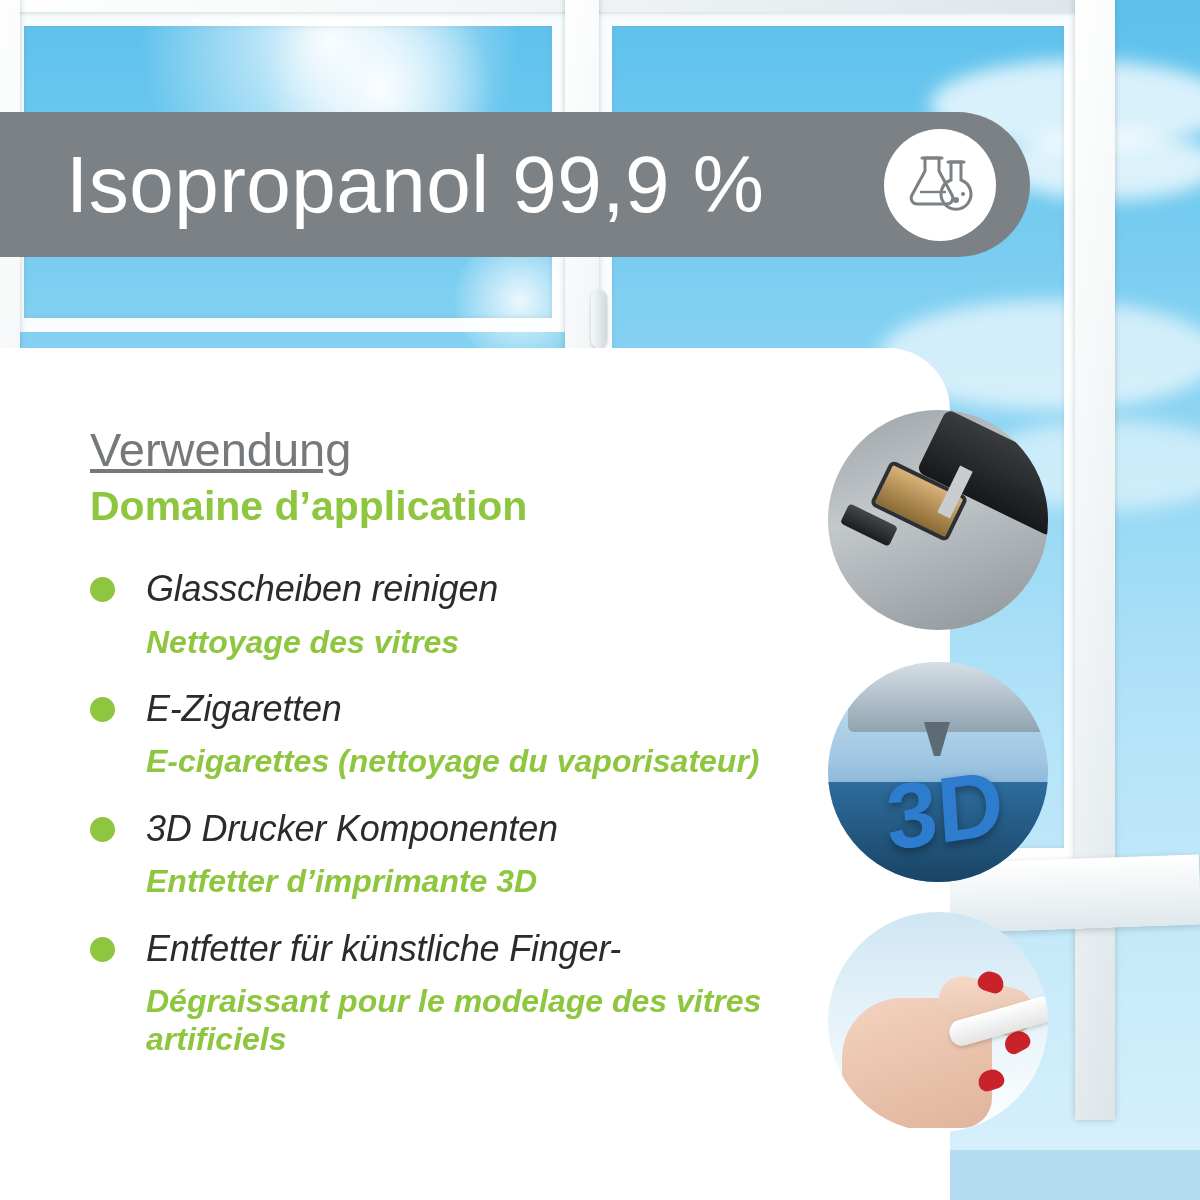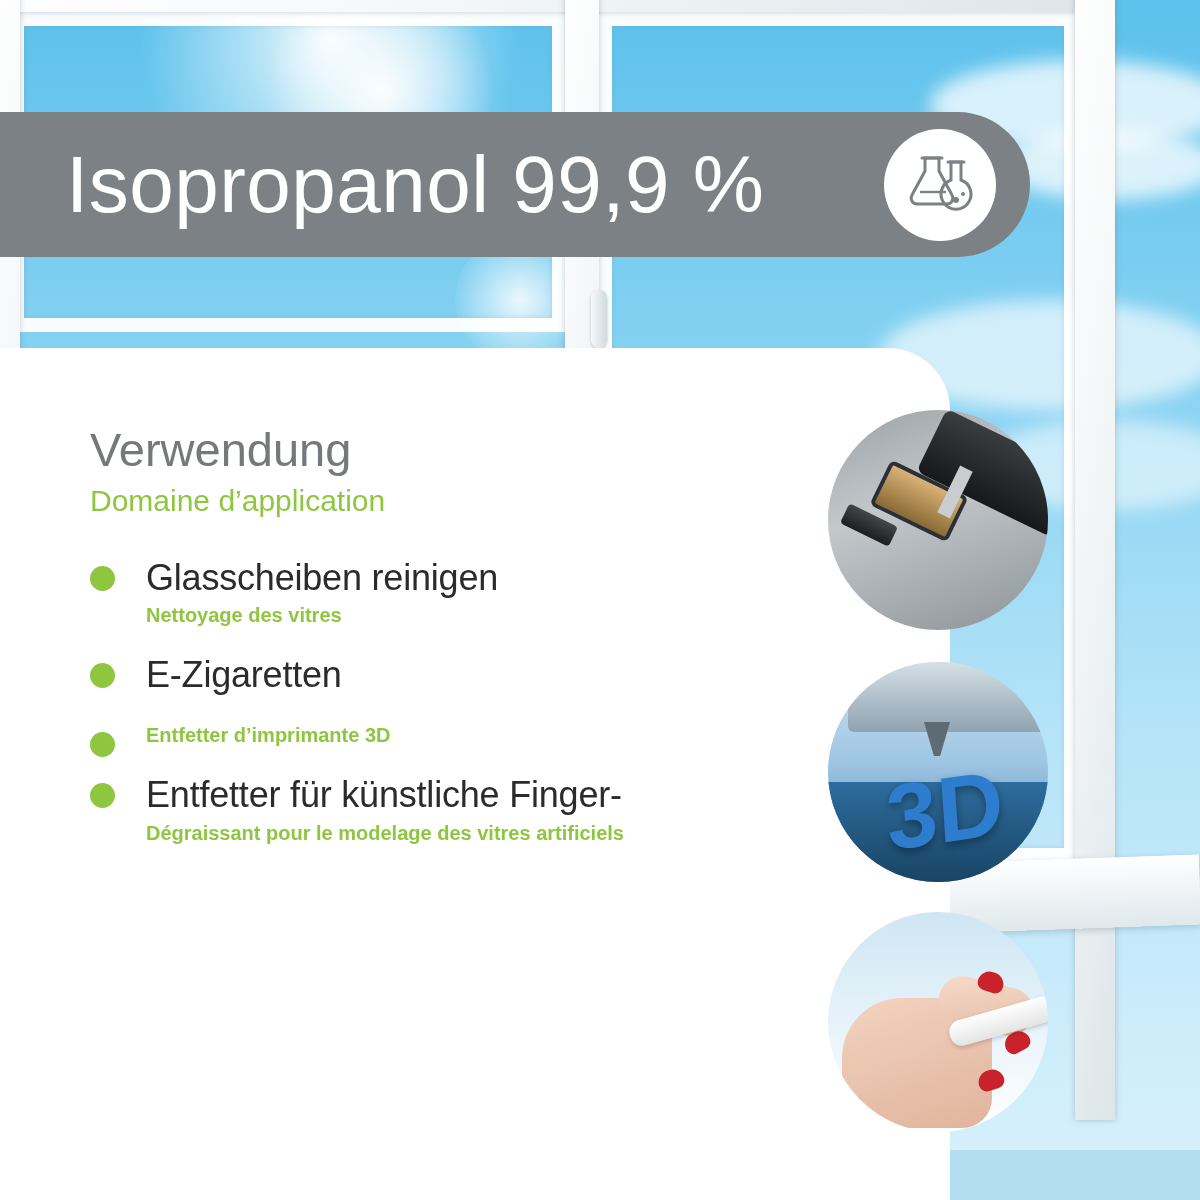--- a/index.html
+++ b/index.html
@@ -117,54 +117,56 @@
     background: #ffffff;
     border-top-right-radius: 62px;
   }
   .card-inner { position: absolute; left: 110px; top: 78px; width: 700px; }
 
   .heading-de {
     color: #76797c;
     font-size: 47px;
     font-weight: 300;
     line-height: 1.0;
+    text-decoration: underline;
   }
   .heading-fr {
     color: #8ec63f;
-    font-size: 30px;
-    font-weight: 400;
+    font-size: 41px;
+    font-weight: 700;
     margin-top: 12px;
     line-height: 1.05;
   }
 
   .bullets { margin-top: 40px; }
   .bullet-row {
     position: relative;
     padding-left: 56px;
     margin-bottom: 27px;
+    font-style: italic;
   }
   .dot {
     position: absolute; left: 0; top: 9px;
     width: 25px; height: 25px;
     border-radius: 50%;
     background: #8ec63f;
   }
   .b-de {
     color: #2b2b2b;
     font-size: 36px;
     font-weight: 400;
     line-height: 1.18;
     letter-spacing: -0.2px;
   }
   .b-fr {
     color: #8ec63f;
-    font-size: 20px;
+    font-size: 32px;
     font-weight: 700;
     line-height: 1.2;
-    margin-top: 4px;
+    margin-top: 12px;
   }
 
   
   .photo {
     position: absolute;
     border-radius: 50%;
     overflow: hidden;
     box-shadow: 0 0 0 0 rgba(0,0,0,0);
   }
   .photo-vape  { left: 828px; top: 410px; width: 220px; height: 220px; }
@@ -311,24 +313,26 @@
 
         <div class="bullet-row">
           <span class="dot"></span>
           <div class="b-de">Glasscheiben reinigen</div>
           <div class="b-fr">Nettoyage des vitres</div>
         </div>
 
         <div class="bullet-row">
           <span class="dot"></span>
           <div class="b-de">E-Zigaretten</div>
+          <div class="b-fr">E-cigarettes (nettoyage du vaporisateur)</div>
         </div>
 
         <div class="bullet-row">
           <span class="dot"></span>
+          <div class="b-de">3D Drucker Komponenten</div>
           <div class="b-fr">Entfetter d’imprimante 3D</div>
         </div>
 
         <div class="bullet-row">
           <span class="dot"></span>
           <div class="b-de">Entfetter für künstliche Finger-</div>
           <div class="b-fr">Dégraissant pour le modelage des vitres artificiels</div>
         </div>
 
       </div>

